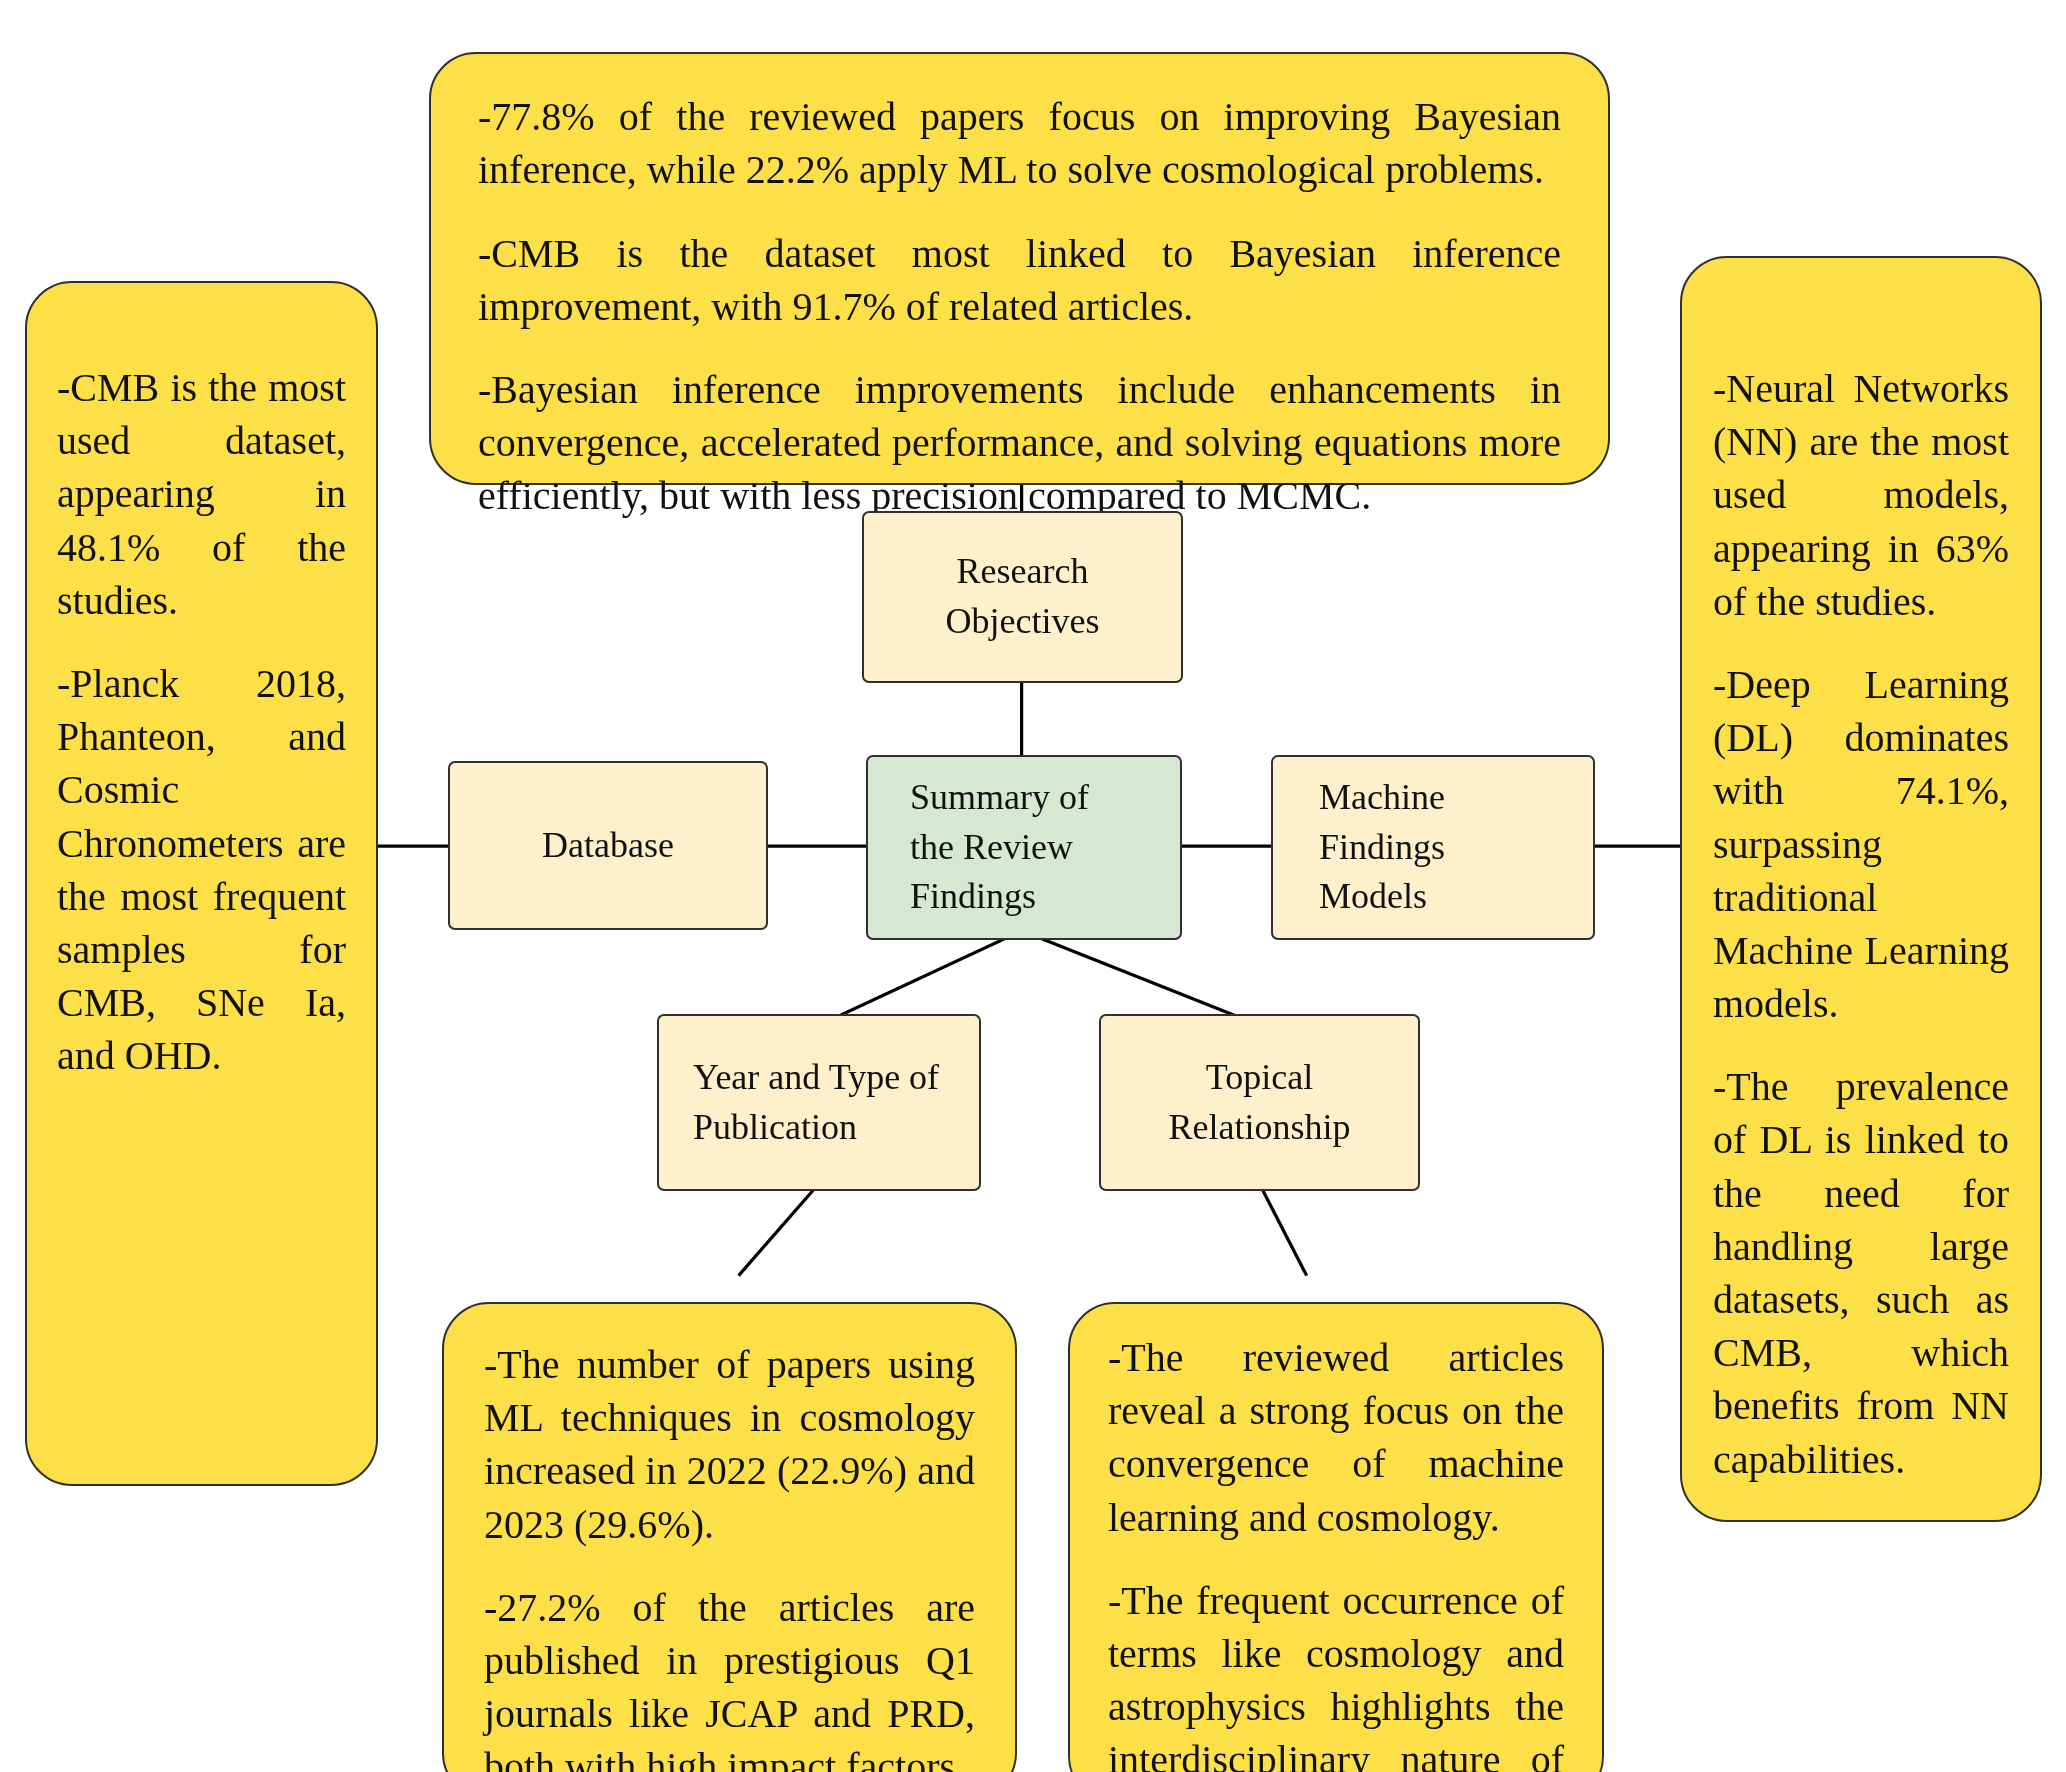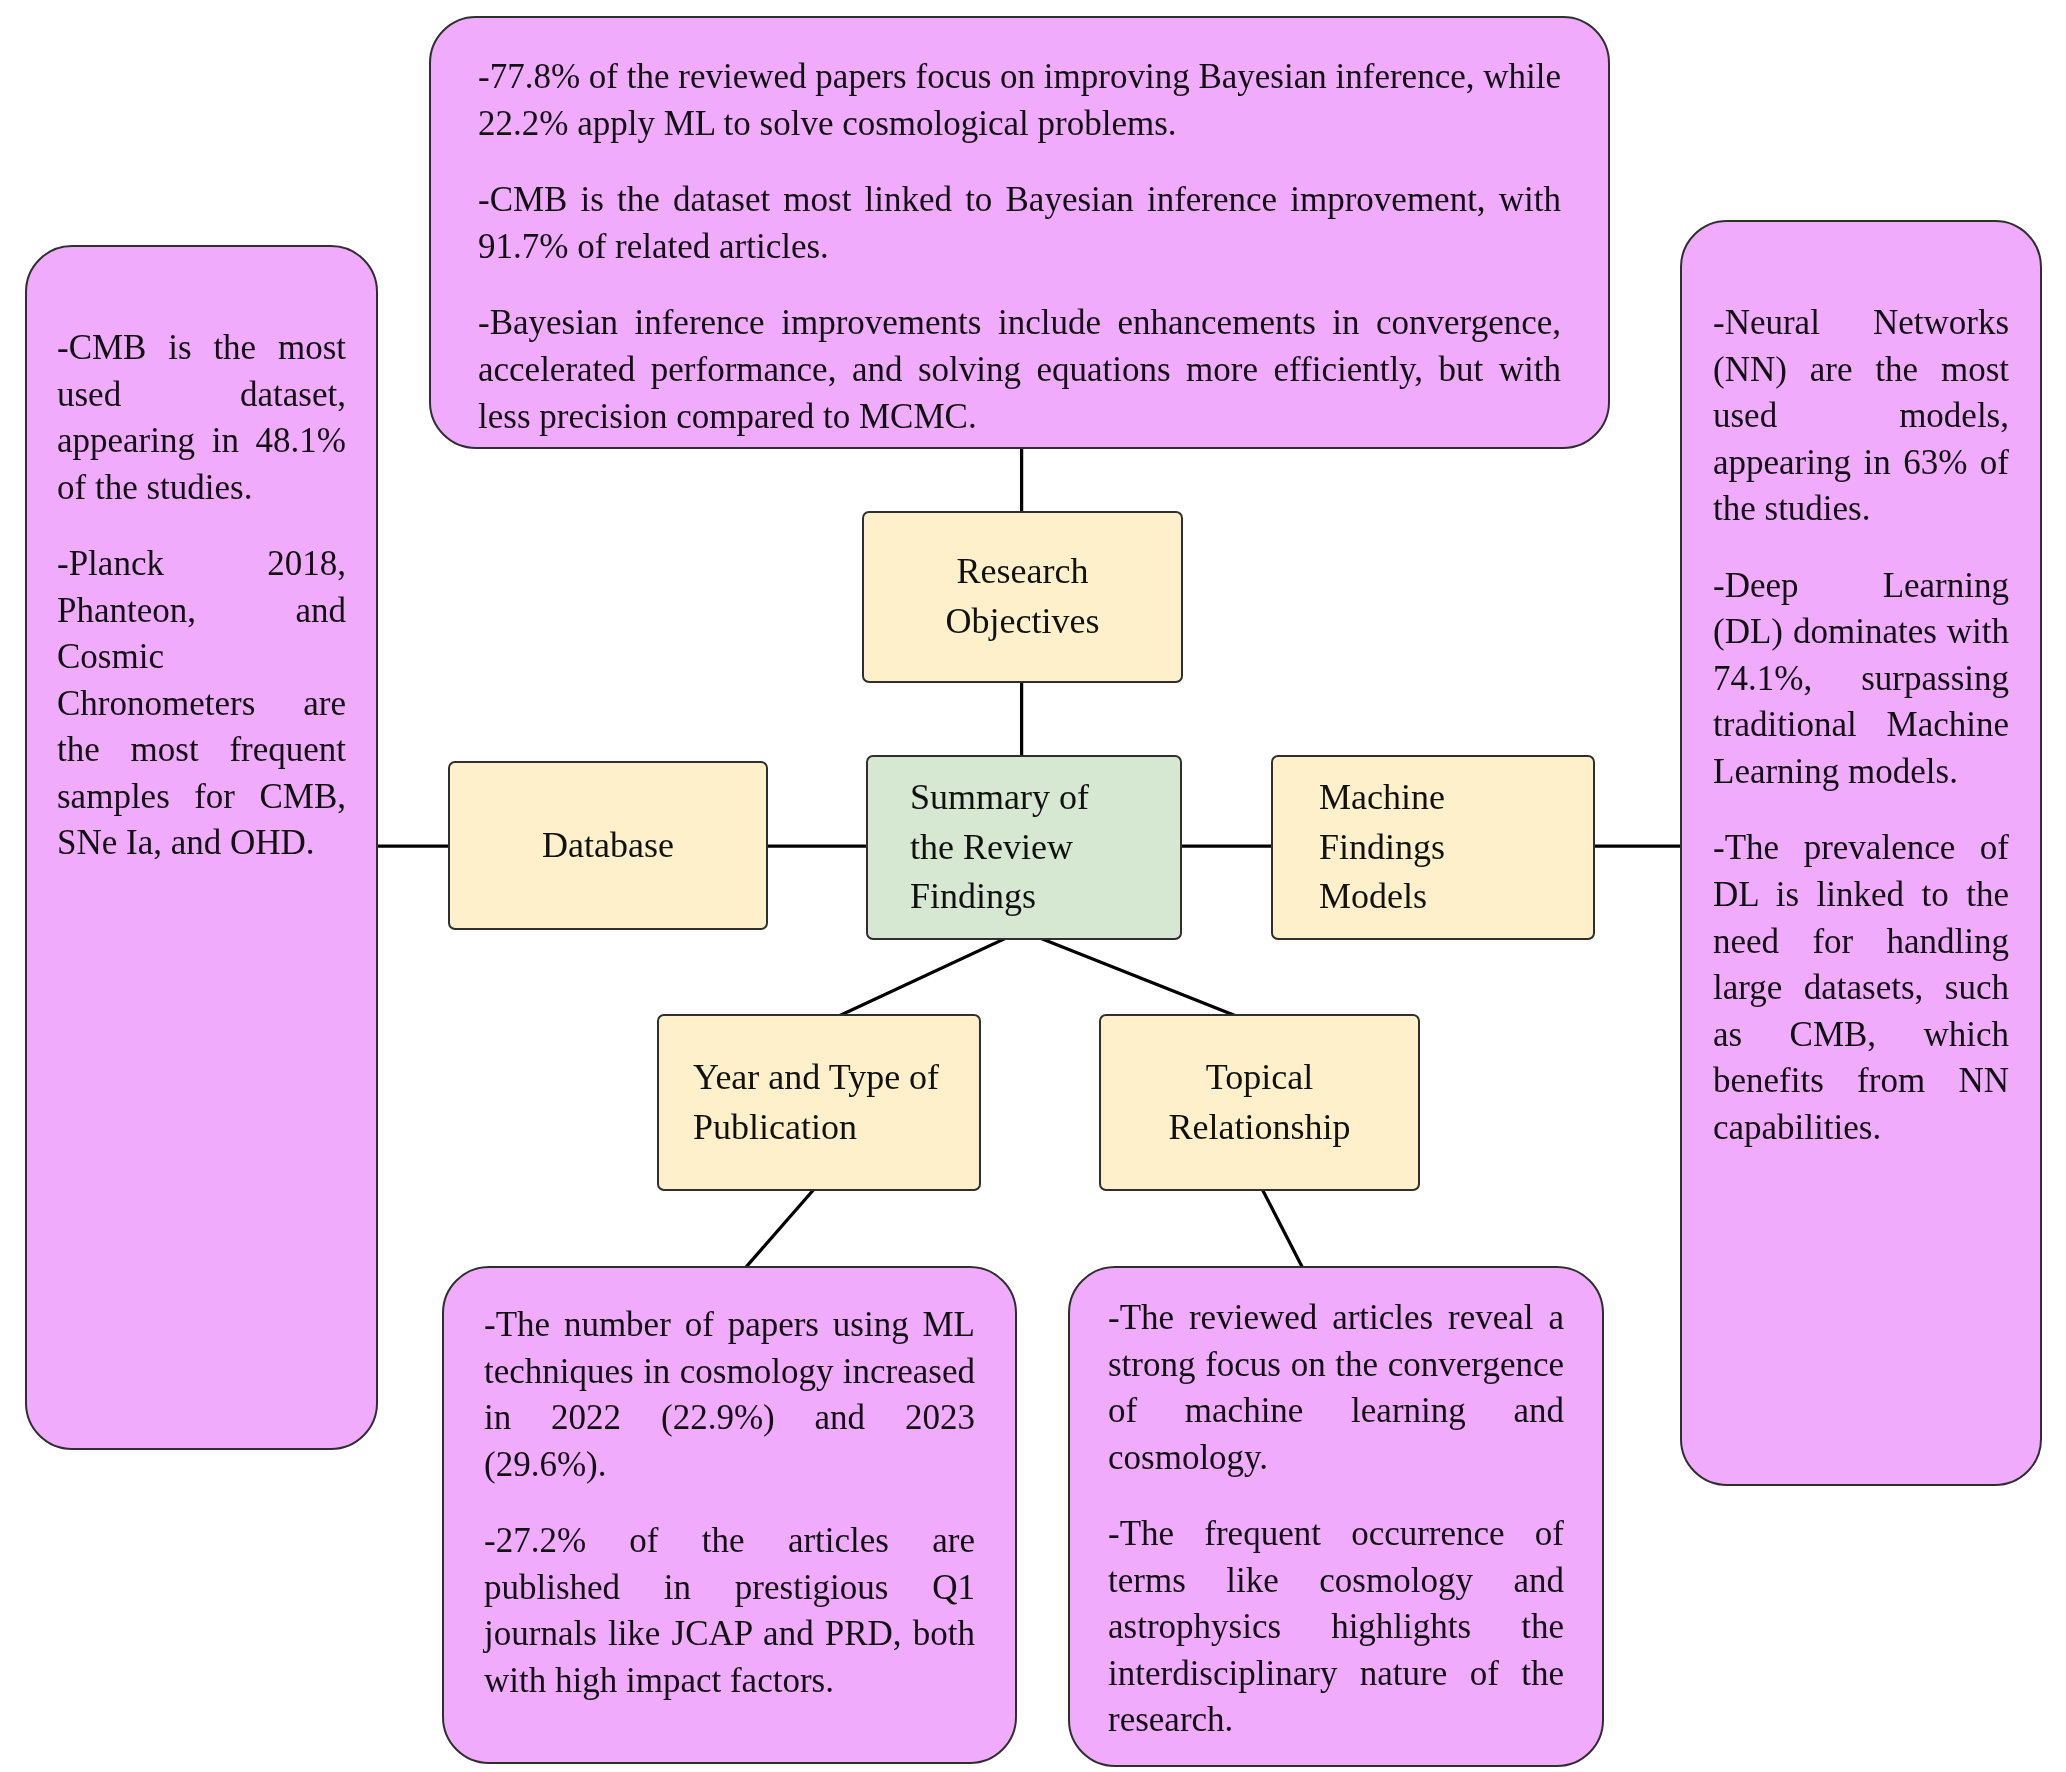--- a/index.html
+++ b/index.html
@@ -8,31 +8,31 @@
     width:2066px; height:1773px;
     font-family:"Liberation Serif","DejaVu Serif",serif;
     color:#111111;
   }
   .canvas { position:relative; width:2066px; height:1773px; overflow:hidden; }
 
   svg.connectors { position:absolute; left:0; top:0; z-index:1; }
 
   .note {
     position:absolute; z-index:2;
-    background:#f0abfc;
+    background:#fde047;
     border:2.6px solid #2f2f2f;
     border-radius:47px;
-    font-size:35px; line-height:1.33;
+    font-size:40px; line-height:1.33;margin-top:36px;
   }
   .note p { margin:0 0 30px 0; text-align:justify; }
   .note p:last-child { margin-bottom:0; }
 
   .note.top          { left:429px;  top:16.3px;   width:1181px; height:433px;  padding:36px 47px; }
   .note.left         { left:25px;   top:245px;  width:353px;  height:1205px; padding:78px 30px 39px 30px; }
-  .note.right        { left:1680px; top:220px;  width:362px;  height:1266px; padding:78px 31px 39px 31px; }
+  .note.right        { left:1680px; top:220px;  width:362px;  height:1266px; padding:104px 31px 39px 31px; }
   .note.bottom-left  { left:442px;  top:1266px; width:575px;  height:498px;  padding:34px 40px; }
   .note.bottom-right { left:1068px; top:1266px; width:536px;  height:501px;  padding:27px 38px; }
 
   .node {
     position:absolute; z-index:3;
     background:#fdf0cb;
     border:2.6px solid #2f2f2f;
     border-radius:7px;
     display:flex; align-items:center; justify-content:center;
     font-size:36px; line-height:1.38;

